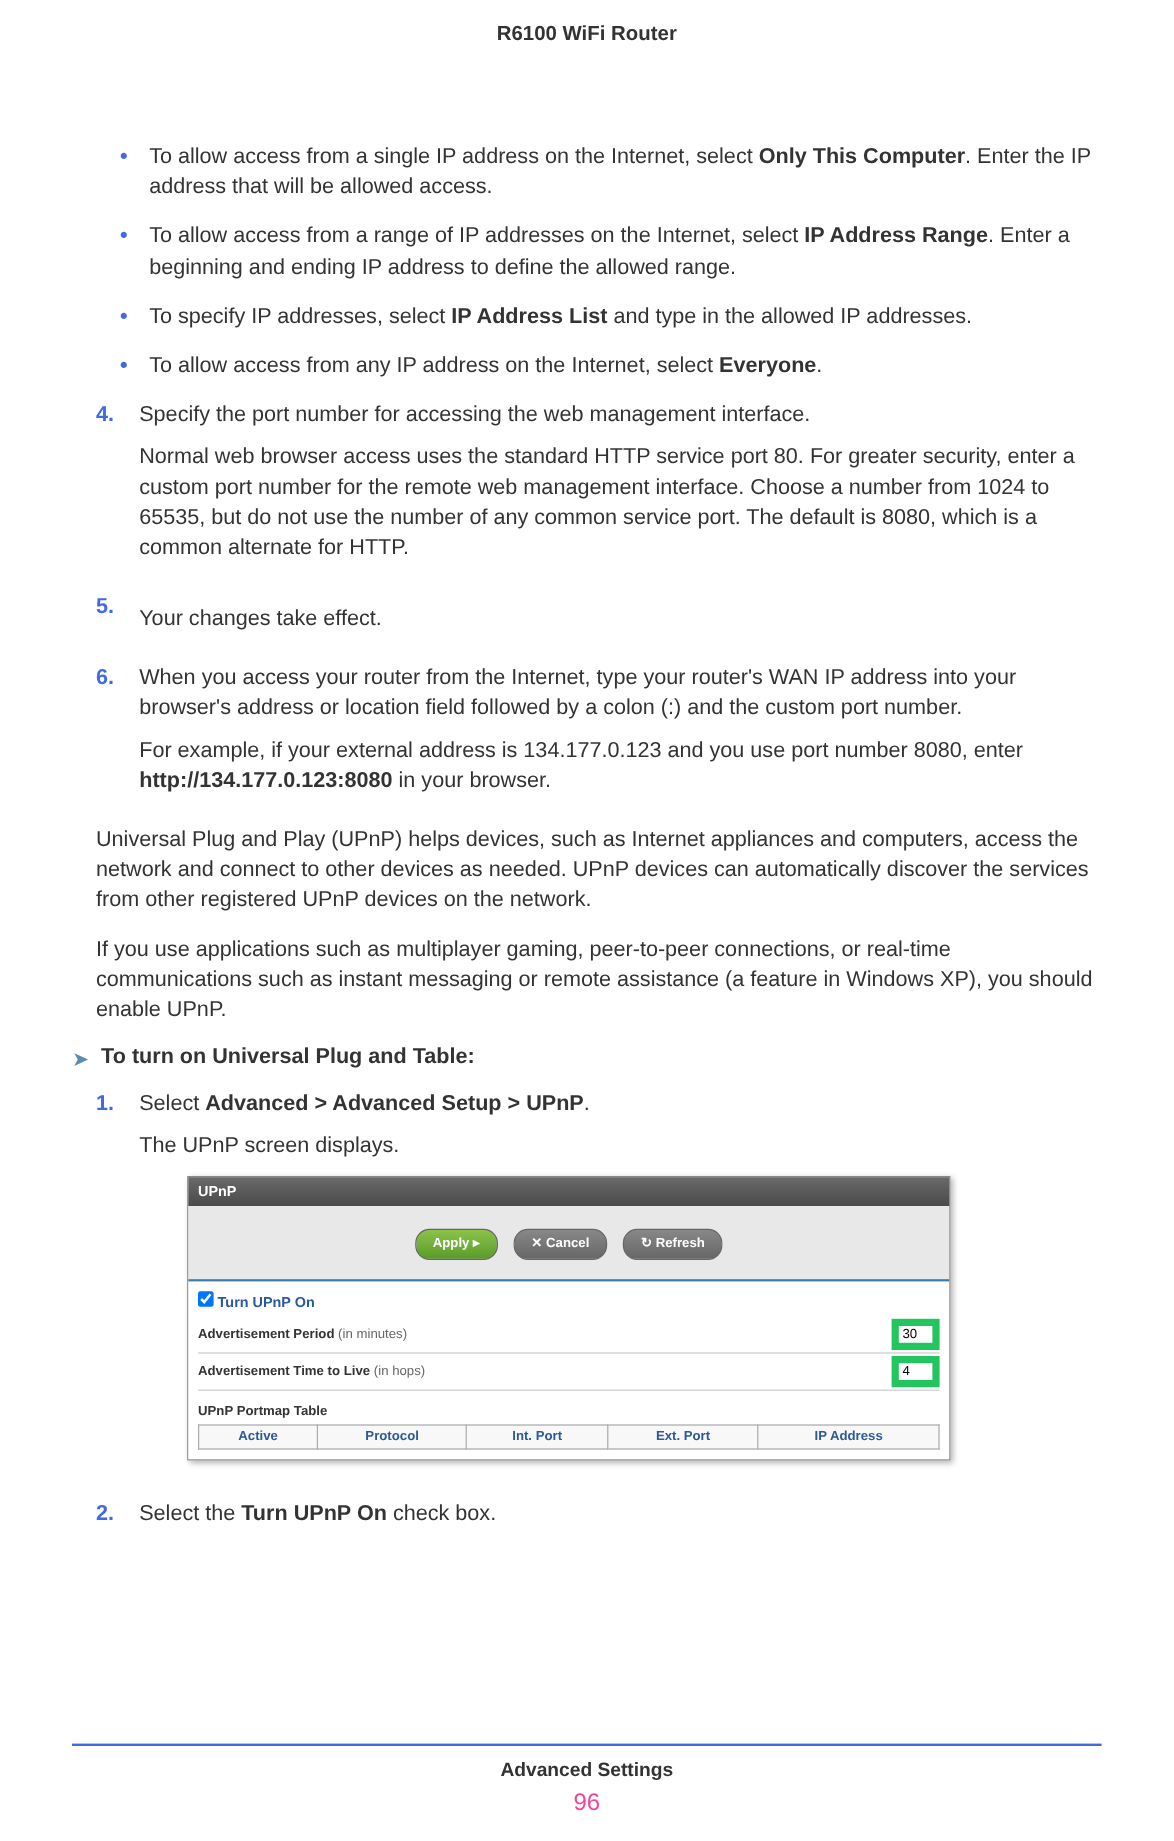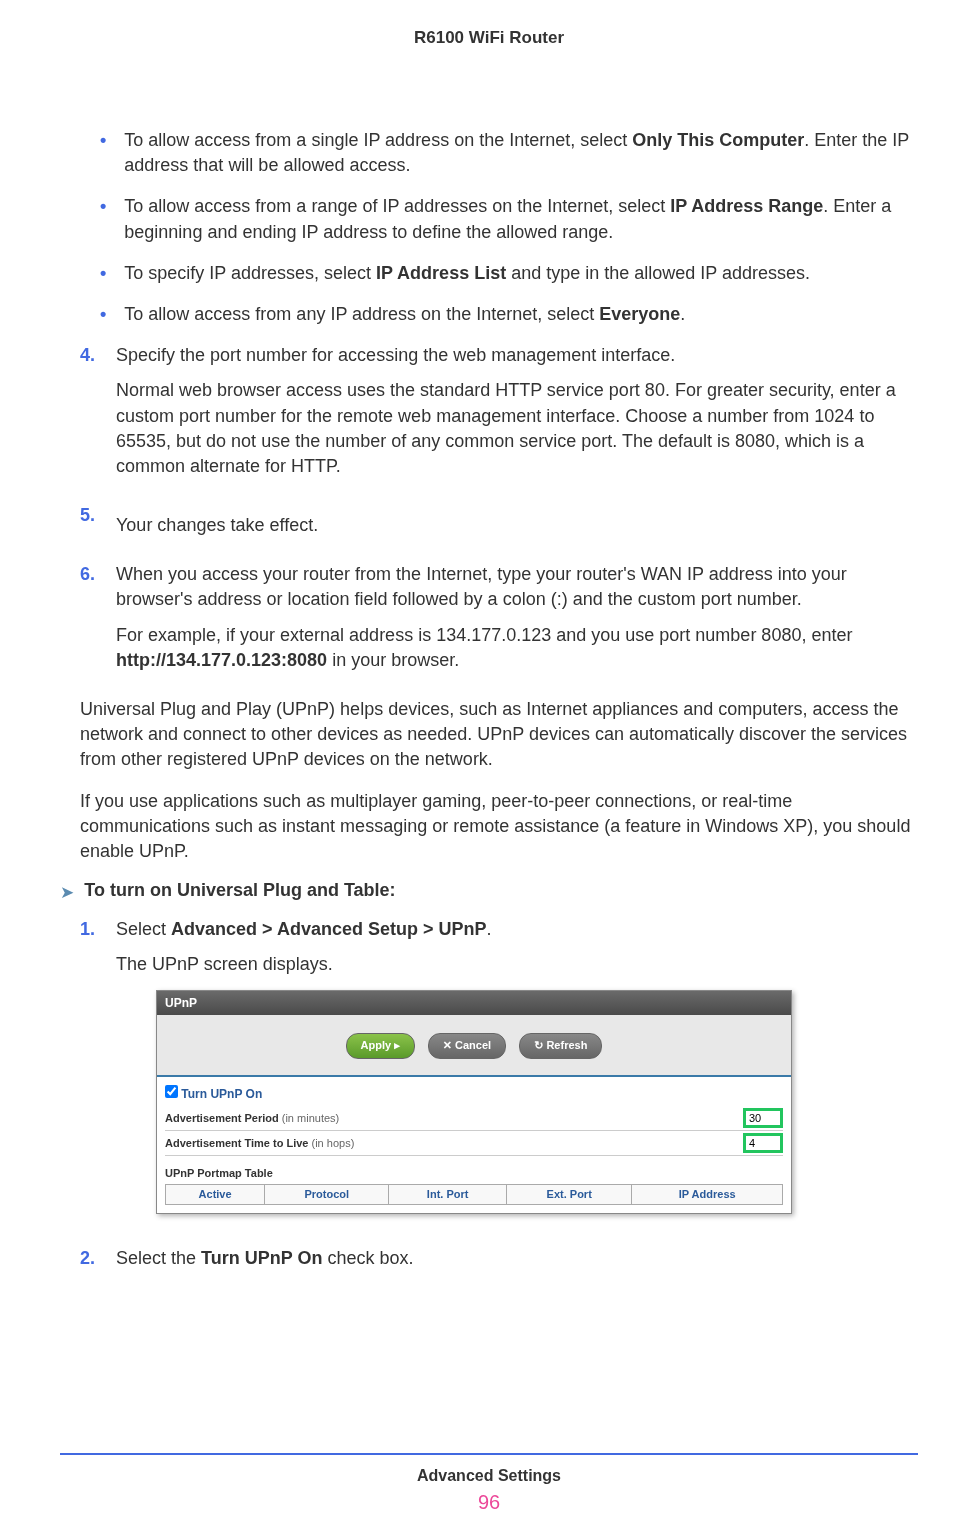--- a/index.html
+++ b/index.html
@@ -14,21 +14,21 @@
       width: 978px;
       height: 1534px;
       background: white;
       position: relative;
       padding: 0 60px;
     }
     .header-title {
       text-align: center;
       font-weight: bold;
       font-size: 17px;
-      margin-top: 28px;
+      margin-top: 18px;
       margin-bottom: 80px;
     }
     .content {
       padding-left: 20px;
     }
     .bullet-item {
       display: flex;
       margin-bottom: 16px;
       line-height: 1.4;
     }
@@ -152,21 +152,21 @@
       color: #333;
     }
     .ui-field-sub {
       font-weight: normal;
       color: #666;
     }
     .ui-field-input {
       width: 40px;
       font-size: 11px;
       text-align: left;
-      border: 3px solid #22c55e;
+      border: 6px solid #22c55e;
       padding: 1px 3px;
     }
     .ui-table-title {
       font-weight: bold;
       font-size: 11px;
       margin-top: 10px;
       margin-bottom: 2px;
     }
     .ui-table {
       width: 100%;

